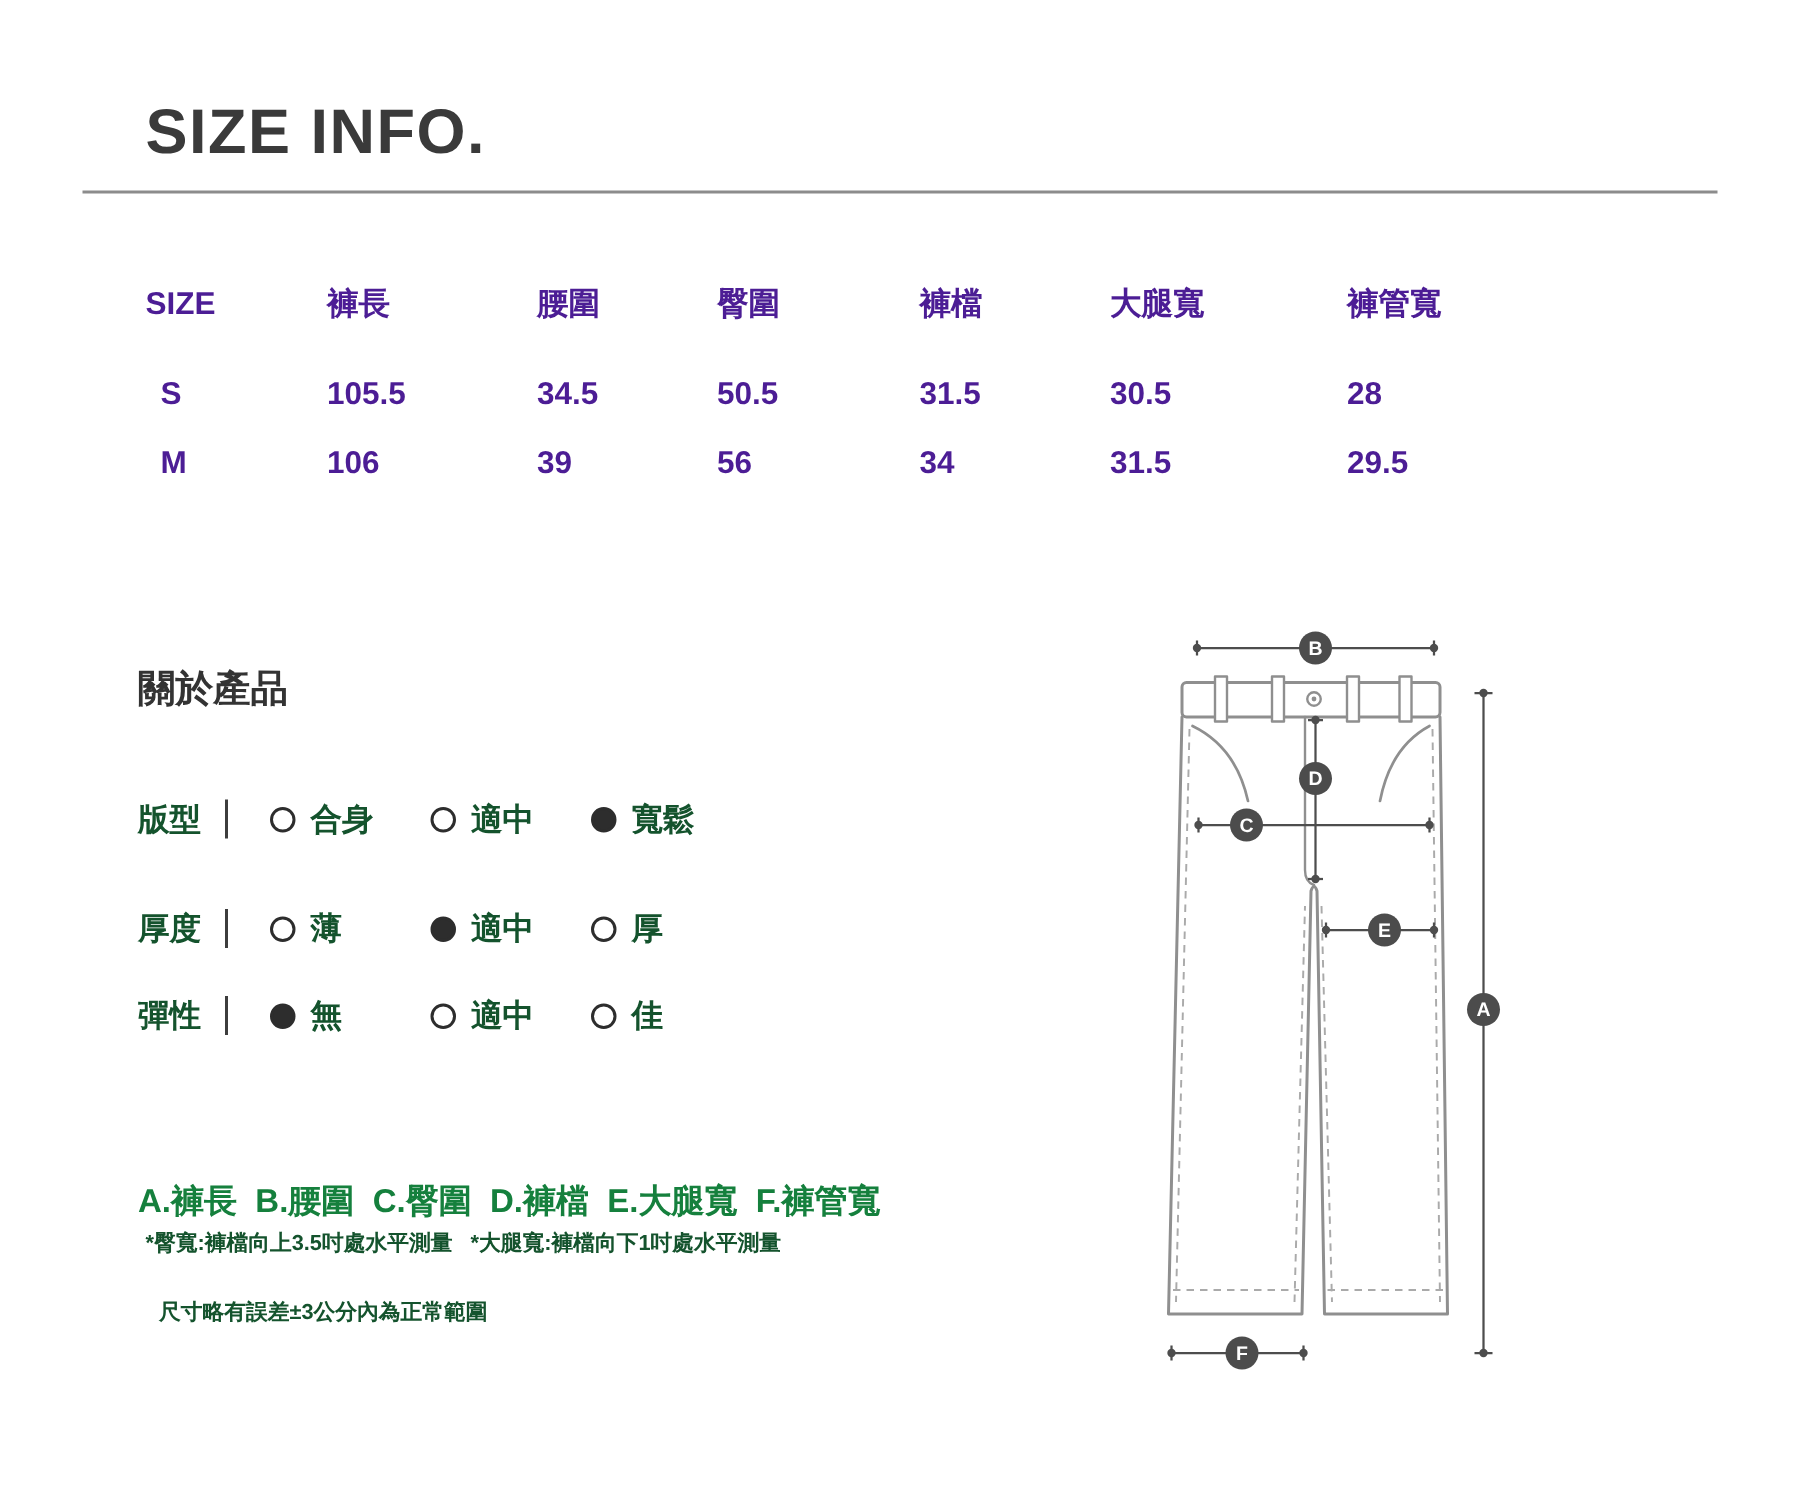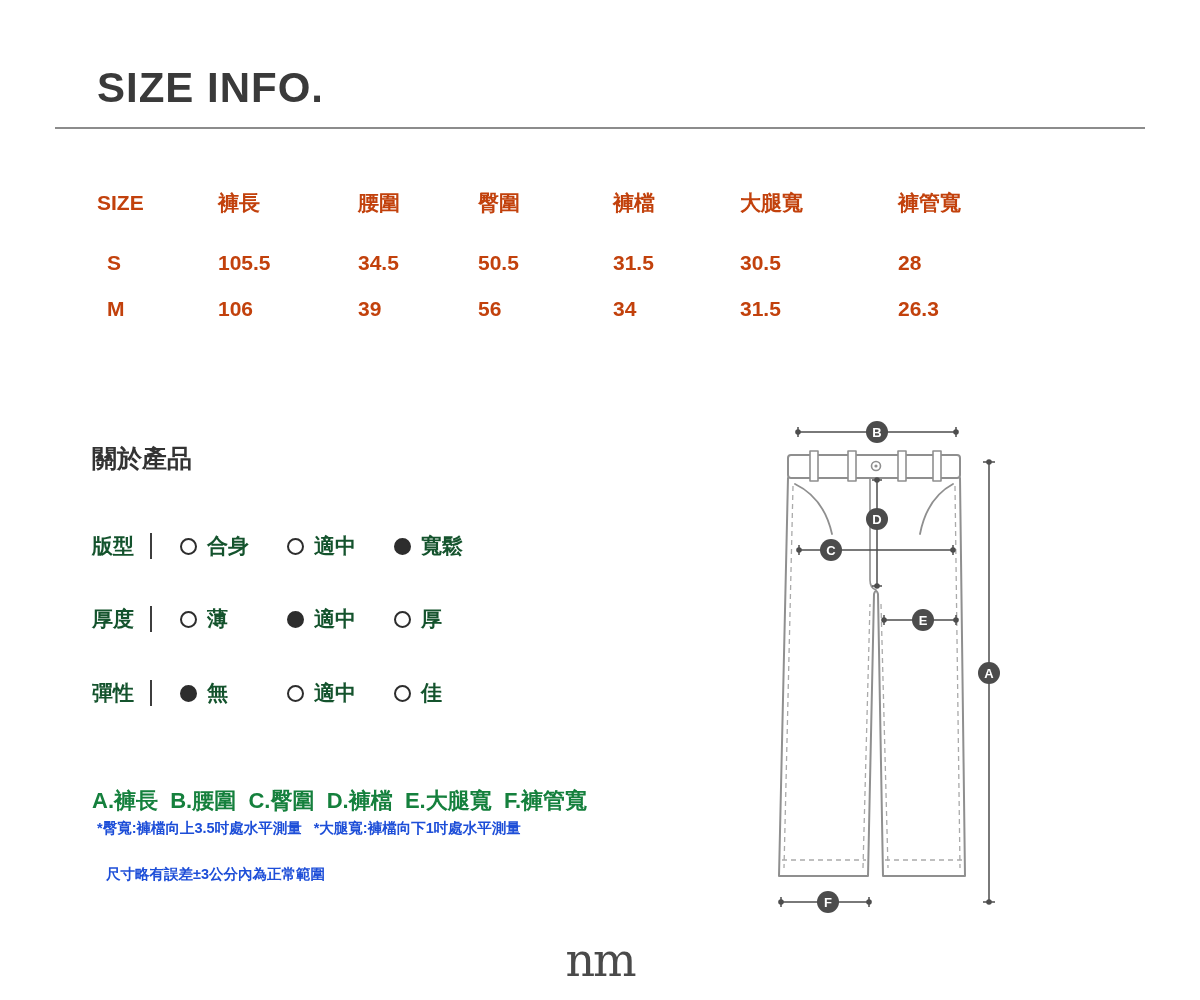--- a/index.html
+++ b/index.html
@@ -7,42 +7,42 @@
               font-family:"Liberation Sans","DejaVu Sans",sans-serif; color:#3d3d3d; }
   .page { position:relative; width:1200px; height:752px; background:#fff; }
 
   .page-title { position:absolute; left:97px; top:64px; font-size:42px; font-weight:700;
                 letter-spacing:1px; color:#3a3a3a; }
   .title-divider { position:absolute; left:55px; top:127px; width:1090px; height:2px; background:#8c8c8c; }
 
   .size-table { position:absolute; left:97px; top:192px;
                 display:grid; grid-template-columns:121px 140px 120px 135px 127px 158px 150px;
                 grid-template-rows:60px 46px 46px;
-                font-size:21px; font-weight:700; color:#c2410c; }
+                font-size:21px; font-weight:700; color:#4c1d95; }
   .size-table .cell { align-self:start; line-height:22px; }
   .size-table .rowhead { padding-left:10px; }
 
   .about-title { position:absolute; left:92px; top:442px; font-size:25px; font-weight:700; color:#333;text-align:center; }
 
   .attr-row { position:absolute; left:92px; height:30px; display:flex; align-items:center;
               font-size:21px; font-weight:700; color:#14532d; }
   .attr-row.row-0 { top:531px; }
   .attr-row.row-1 { top:604px;justify-content:space-between; }
-  .attr-row.row-2 { top:678px;justify-content:center; }
+  .attr-row.row-2 { top:662px;justify-content:center; }
   .attr-label { width:58px; }
   .attr-sep { width:2px; height:26px; background:#3d3d3d; margin-right:28px; }
   .option { width:107px; display:flex; align-items:center; gap:10px; }
   .option:last-child { width:auto; }
   .radio { width:17px; height:17px; border:2.5px solid #2d2d2d; border-radius:50%; background:#fff; flex:none; }
   .radio.filled { background:#2d2d2d; }
 
   .legend { position:absolute; left:92px; top:786px; font-size:22px; font-weight:700;
             color:#15803d; white-space:pre; }
 
-  .note { position:absolute; font-size:14.5px; font-weight:700; color:#1d4ed8; white-space:pre; }
+  .note { position:absolute; font-size:14.5px; font-weight:700; color:#14532d; white-space:pre; }
   .note-0 { left:97px; top:819px; }
   .note-1 { left:92px; top:845px; }
   .note-2 { left:106px; top:865px; }
 
   .diagram { position:absolute; left:632px; top:408px; width:400px; height:515px; }
 
   .brand-logo { position:absolute; left:0; top:933px; width:1200px; text-align:center;
                 font-family:"DejaVu Serif","Liberation Serif",serif; font-size:46px;
                 color:#4a4a4a; letter-spacing:-2px; }
 </style>
@@ -70,21 +70,21 @@
     <div class="cell">31.5</div>
     <div class="cell">30.5</div>
     <div class="cell">28</div>
 
     <div class="cell rowhead">M</div>
     <div class="cell">106</div>
     <div class="cell">39</div>
     <div class="cell">56</div>
     <div class="cell">34</div>
     <div class="cell">31.5</div>
-    <div class="cell">26.3</div>
+    <div class="cell">29.5</div>
   </div>
 
   <div class="about-title">關於產品</div>
 
   <div class="attr-row row-0">
     <span class="attr-label">版型</span>
     <span class="attr-sep"></span>
     <span class="option">
       <span class="radio"></span>
       <span>合身</span>
@@ -218,15 +218,14 @@
       <text x="245" y="115.5" fill="#ffffff">D</text>
 
       <circle cx="291" cy="212" r="11" fill="#4c4c4c"></circle>
       <text x="291" y="216.5" fill="#ffffff">E</text>
 
       <circle cx="196" cy="494" r="11" fill="#4c4c4c"></circle>
       <text x="196" y="498.5" fill="#ffffff">F</text>
     </g>
   </svg>
 
-  <div class="brand-logo">nm</div>
 
 </div>
 
 </body></html>

